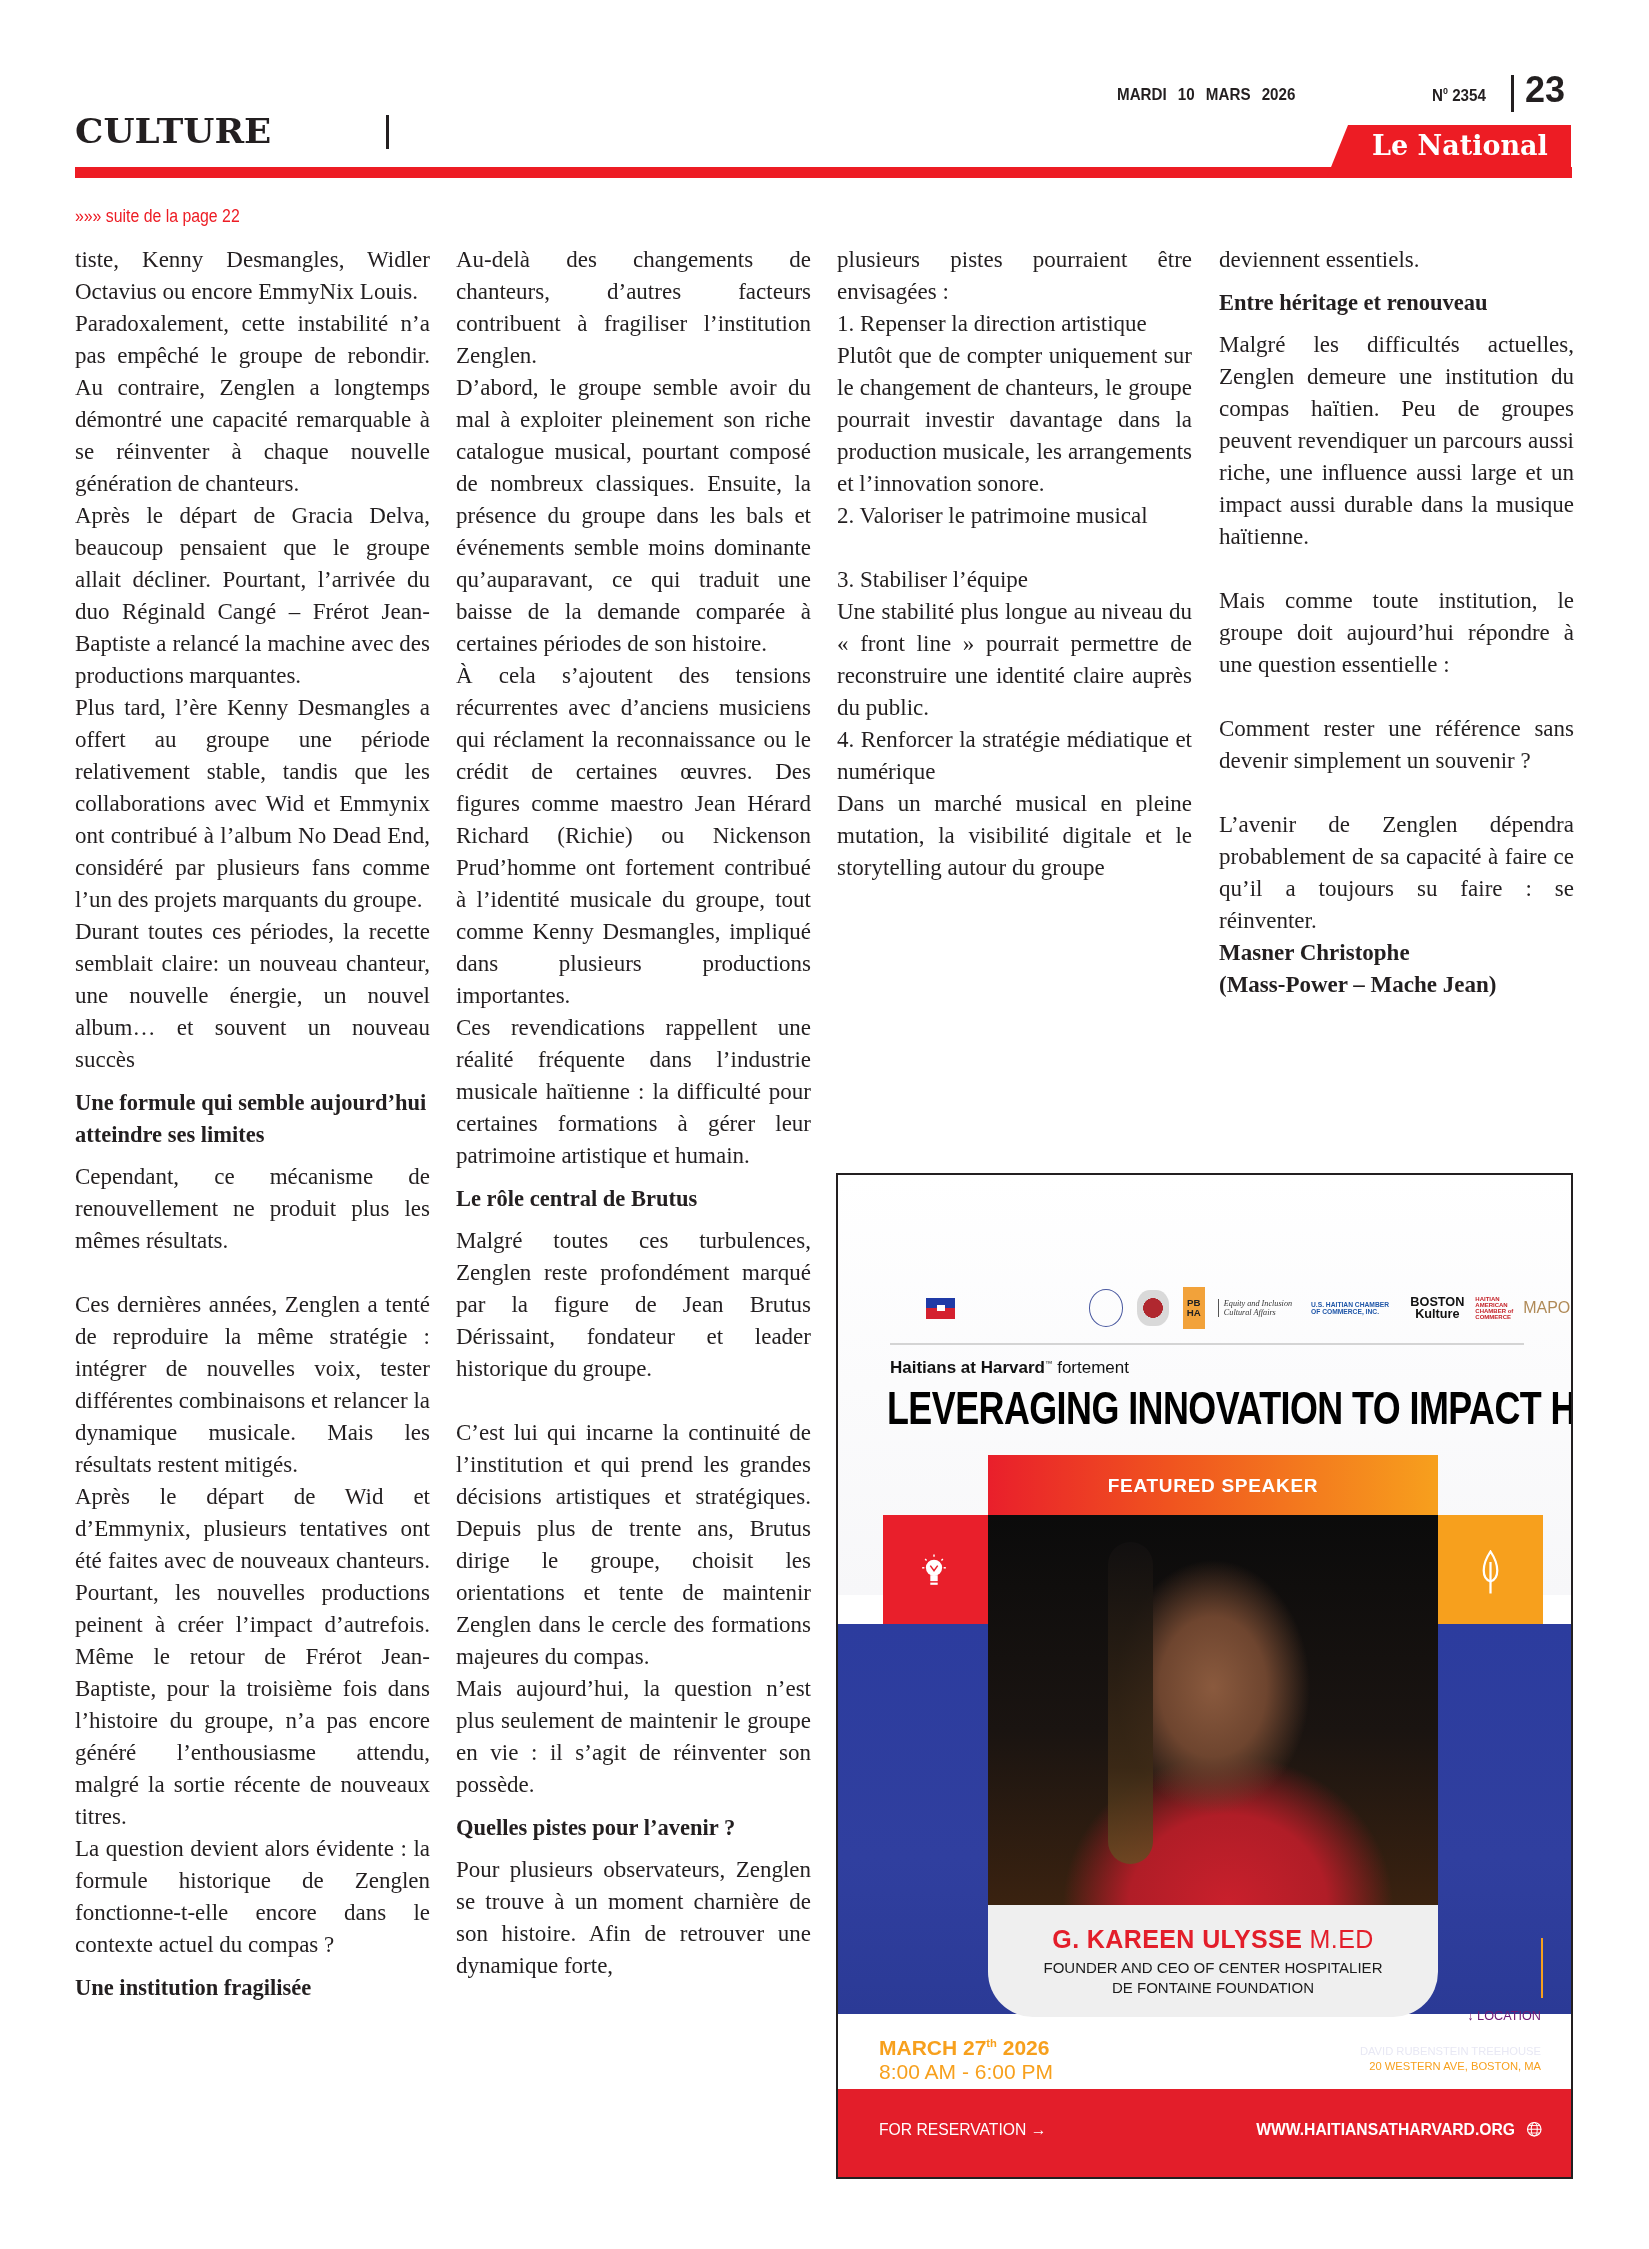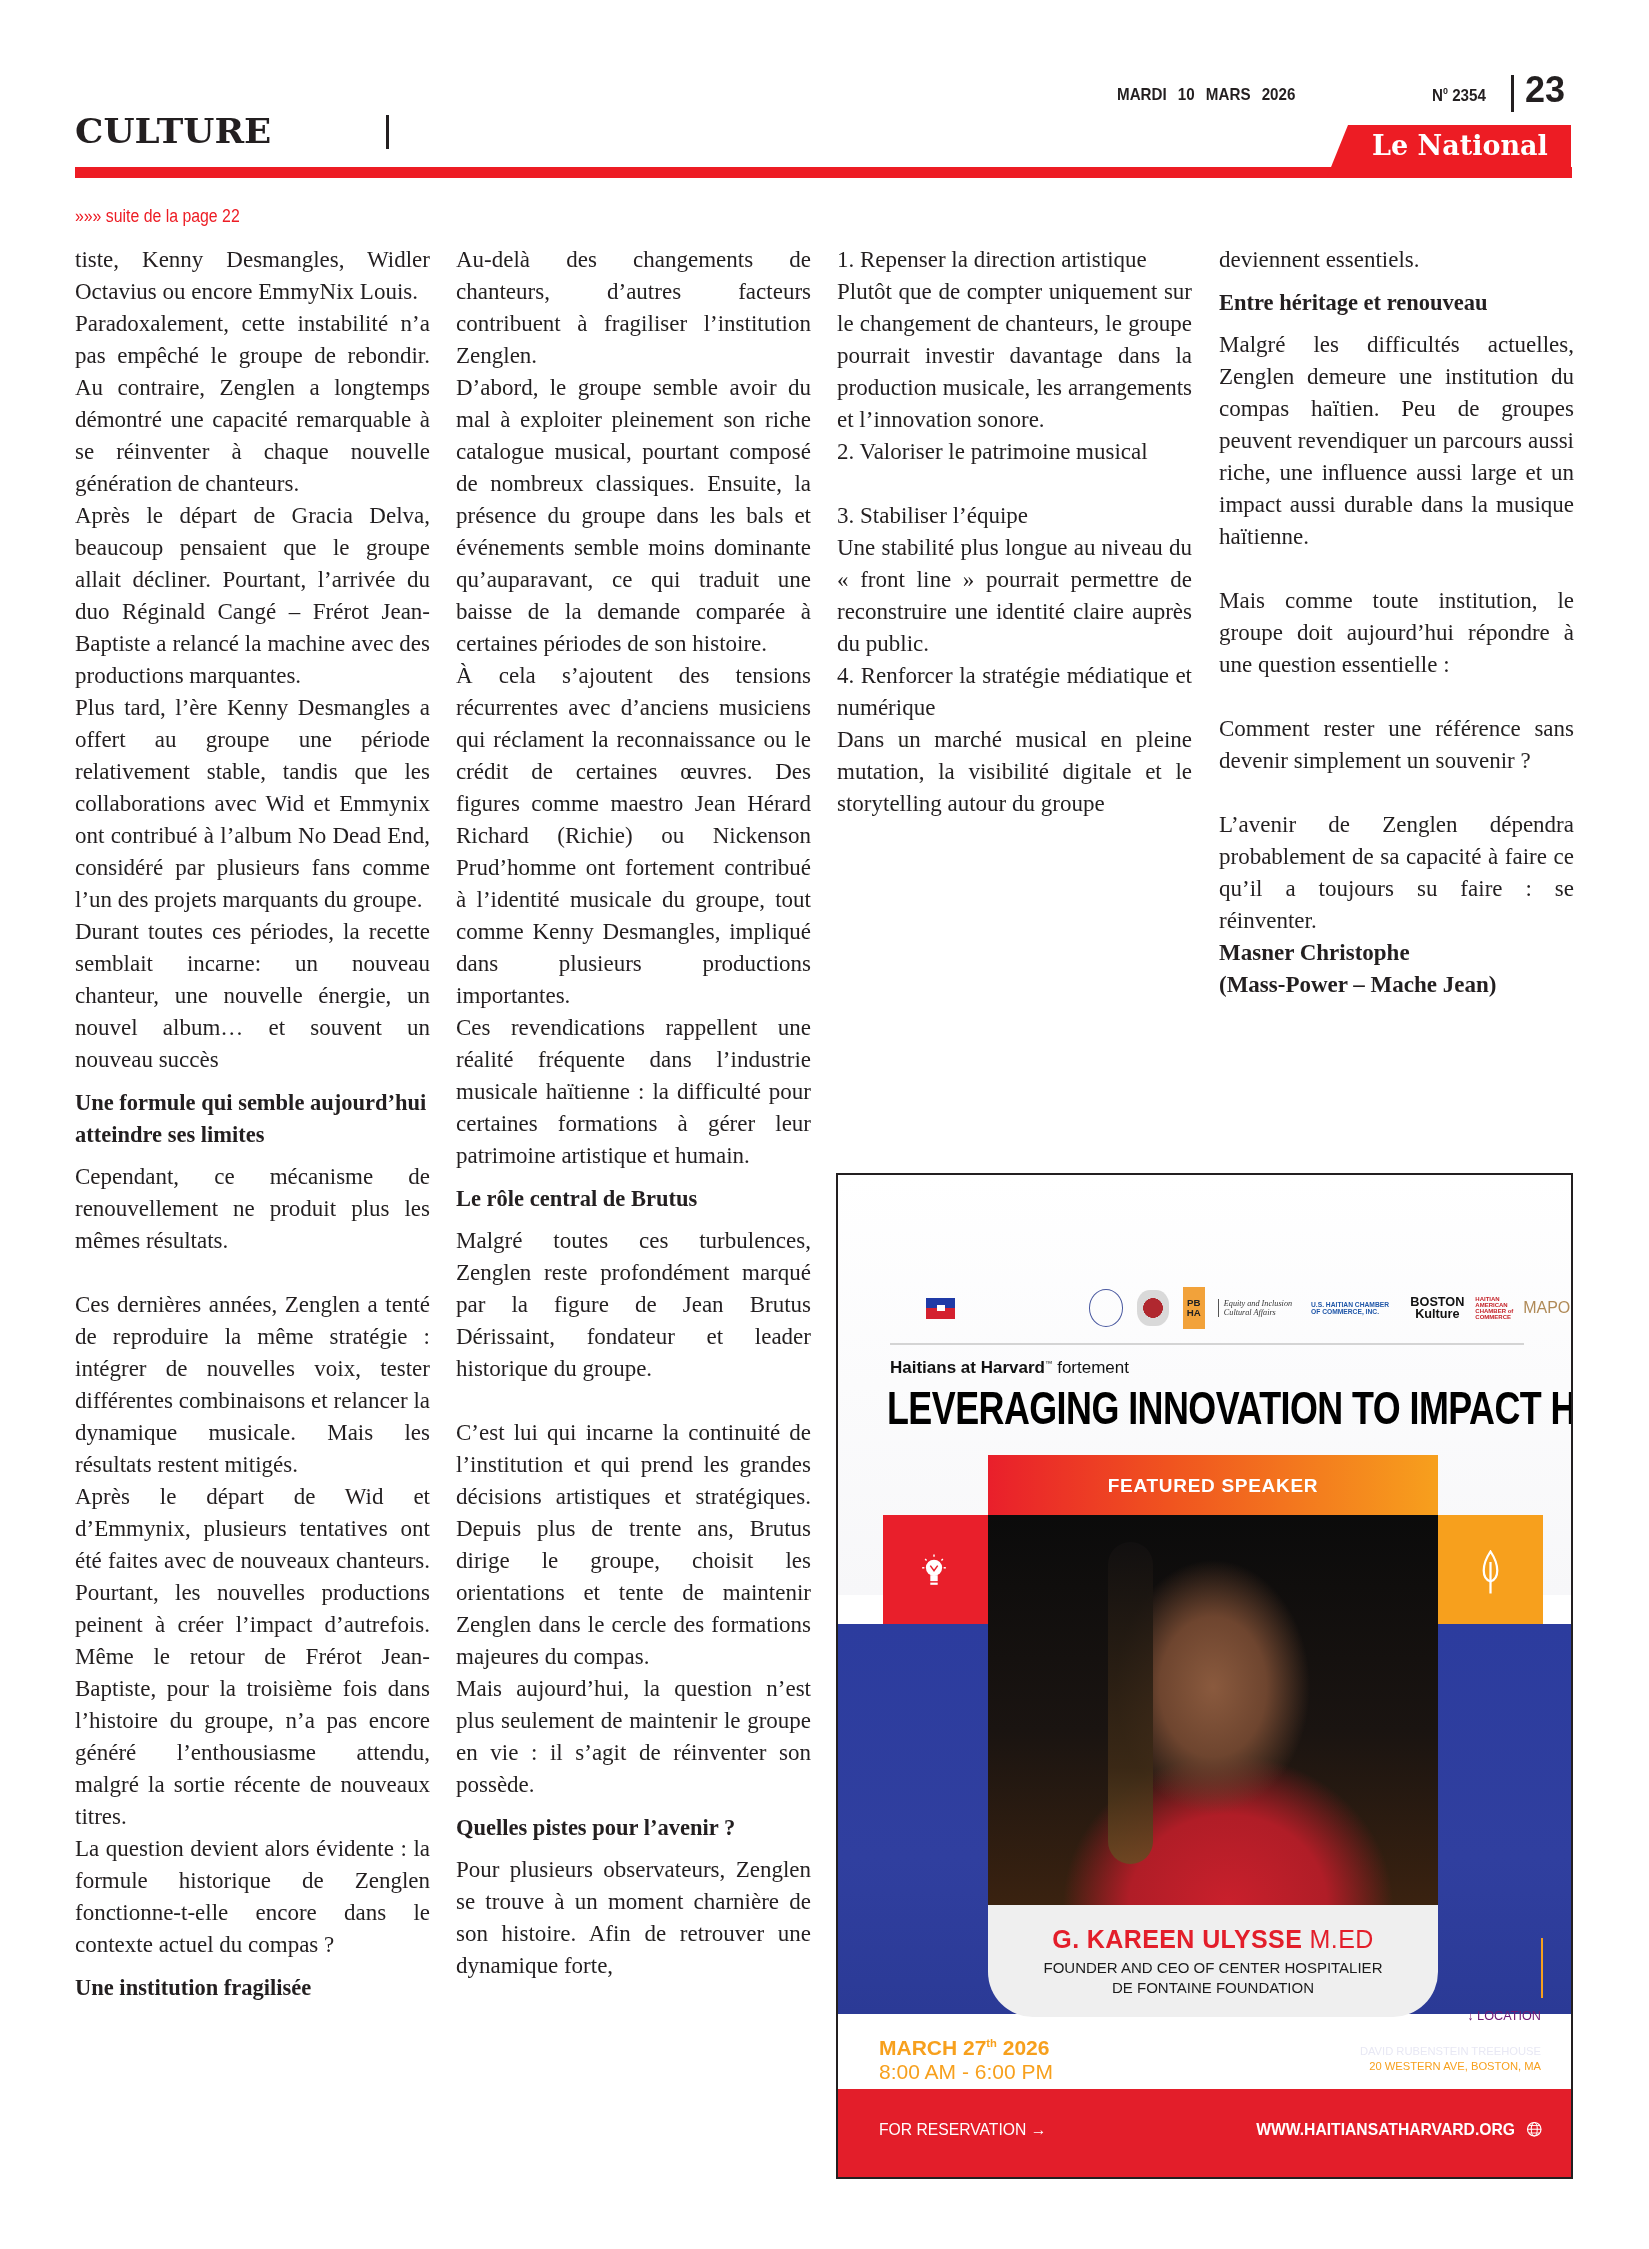--- a/index.html
+++ b/index.html
@@ -90,21 +90,21 @@
 <div class="red-rule"></div>
 <div class="brand-tab"></div>
 <div class="brand-text">Le National</div>
 <div class="continued">»»» suite de la page  22</div>
 
 <div class="col c1">
   <p>tiste, Kenny Desmangles, Widler Octavius ou encore EmmyNix Louis.</p>
   <p>Paradoxalement, cette instabilité n’a pas empêché le groupe de rebondir. Au contraire, Zenglen a longtemps démontré une capacité remarquable à se réinventer à chaque nouvelle génération de chanteurs.</p>
   <p>Après le départ de Gracia Delva, beaucoup pensaient que le groupe allait décliner. Pourtant, l’arrivée du duo Réginald Cangé – Frérot Jean-Baptiste a relancé la machine avec des productions marquantes.</p>
   <p>Plus tard, l’ère Kenny Desmangles a offert au groupe une période relativement stable, tandis que les collaborations avec Wid et Emmynix ont contribué à l’album No Dead End, considéré par plusieurs fans comme l’un des projets marquants du groupe.</p>
-  <p>Durant toutes ces périodes, la recette semblait incarne: un nouveau chanteur, une nouvelle énergie, un nouvel album… et souvent un nouveau succès</p>
+  <p>Durant toutes ces périodes, la recette semblait claire: un nouveau chanteur, une nouvelle énergie, un nouvel album… et souvent un nouveau succès</p>
   <h3>Une formule qui semble aujourd’hui atteindre ses limites</h3>
   <p>Cependant, ce mécanisme de renouvellement ne produit plus les mêmes résultats.</p>
   <div class="gap"></div>
   <p>Ces dernières années, Zenglen a tenté de reproduire la même stratégie : intégrer de nouvelles voix, tester différentes combinaisons et relancer la dynamique musicale. Mais les résultats restent mitigés.</p>
   <p>Après le départ de Wid et d’Emmynix, plusieurs tentatives ont été faites avec de nouveaux chanteurs. Pourtant, les nouvelles productions peinent à créer l’impact d’autrefois. Même le retour de Frérot Jean-Baptiste, pour la troisième fois dans l’histoire du groupe, n’a pas encore généré l’enthousiasme attendu, malgré la sortie récente de nouveaux titres.</p>
   <p>La question devient alors évidente : la formule historique de Zenglen fonctionne-t-elle encore dans le contexte actuel du compas ?</p>
   <h3>Une institution fragilisée</h3>
 </div>
 
 <div class="col c2">
@@ -115,20 +115,21 @@
   <h3>Le rôle central de Brutus</h3>
   <p>Malgré toutes ces turbulences, Zenglen reste profondément marqué par la figure de Jean Brutus Dérissaint, fondateur et leader historique du groupe.</p>
   <div class="gap"></div>
   <p>C’est lui qui incarne la continuité de l’institution et qui prend les grandes décisions artistiques et stratégiques. Depuis plus de trente ans, Brutus dirige le groupe, choisit les orientations et tente de maintenir Zenglen dans le cercle des formations majeures du compas.</p>
   <p>Mais aujourd’hui, la question n’est plus seulement de maintenir le groupe en vie : il s’agit de réinventer son possède.</p>
   <h3>Quelles pistes pour l’avenir ?</h3>
   <p>Pour plusieurs observateurs, Zenglen se trouve à un moment charnière de son histoire. Afin de retrouver une dynamique forte,</p>
 </div>
 
 <div class="col c3">
+  <p>plusieurs pistes pourraient être envisagées :</p>
   <p>1. Repenser la direction artistique</p>
   <p>Plutôt que de compter uniquement sur le changement de chanteurs, le groupe pourrait investir davantage dans la production musicale, les arrangements et l’innovation sonore.</p>
   <p>2. Valoriser le patrimoine musical</p>
   <div class="gap"></div>
   <p>3. Stabiliser l’équipe</p>
   <p>Une stabilité plus longue au niveau du « front line » pourrait permettre de reconstruire une identité claire auprès du public.</p>
   <p>4. Renforcer la stratégie médiatique et numérique</p>
   <p>Dans un marché musical en pleine mutation, la visibilité digitale et le storytelling autour du groupe</p>
 </div>
 

